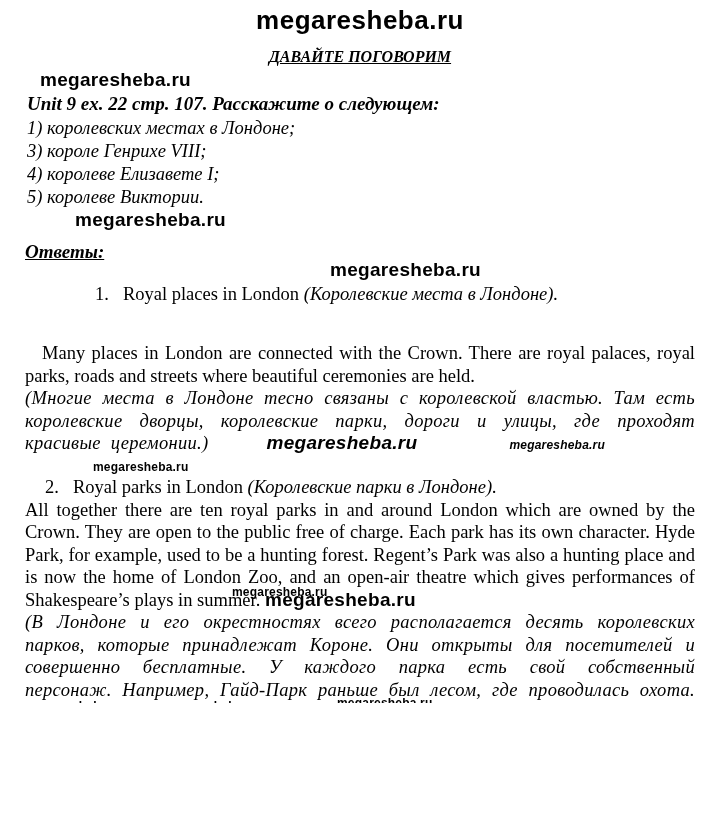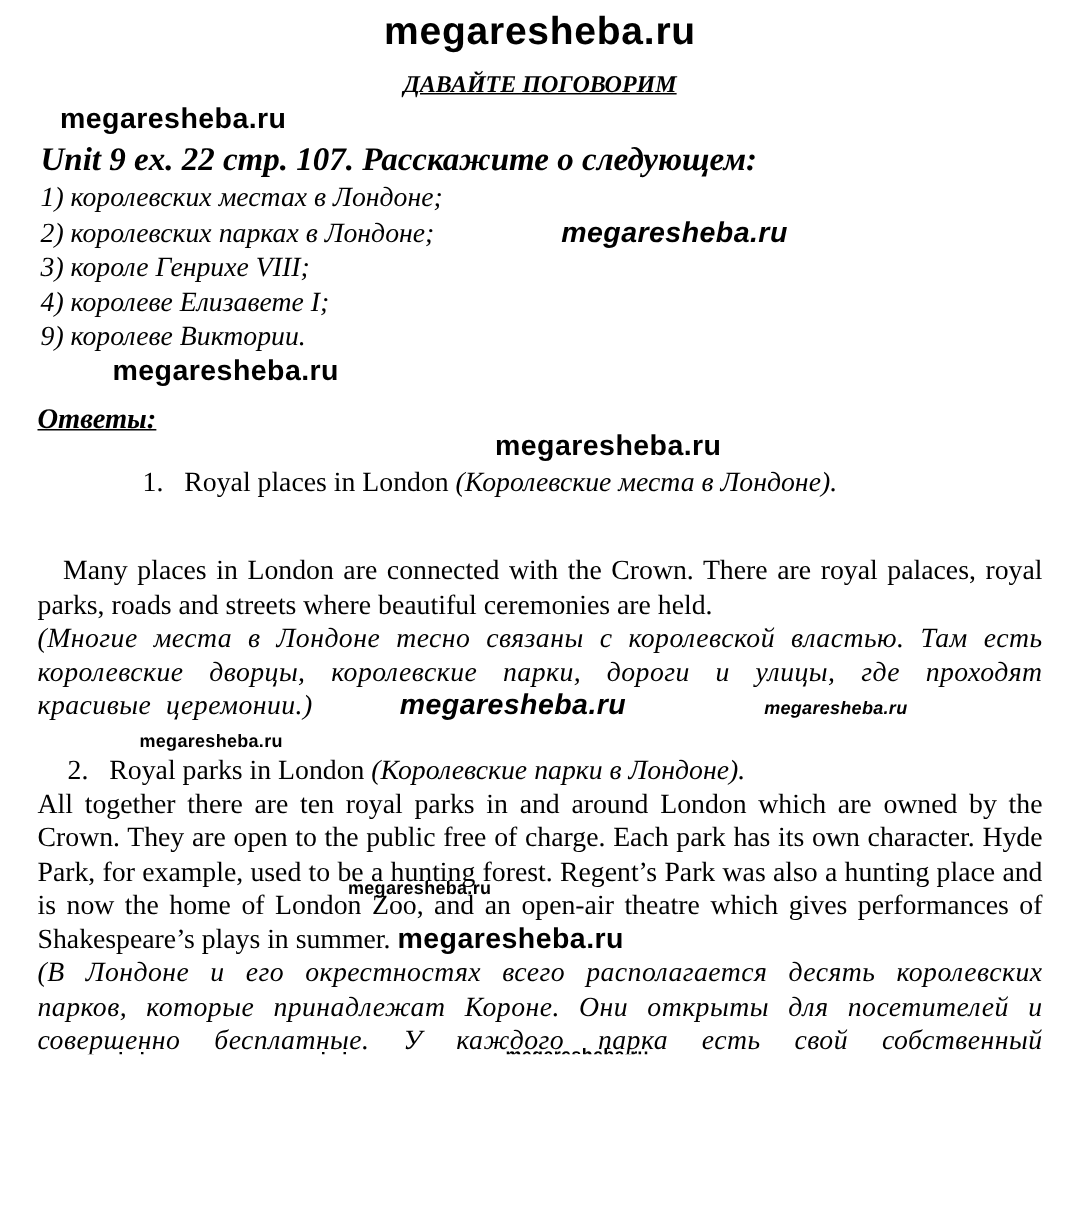--- a/index.html
+++ b/index.html
@@ -37,21 +37,21 @@
     color: #000000;
     white-space: nowrap;
   }
   .wm-bold  { font-size: 19px; letter-spacing: 0.3px; }
   .wm-small { font-size: 12px; letter-spacing: 0.2px; }
   .wm-block { display: block; }
   .abs { position: absolute; }
   .exercise-heading {
     font-weight: bold;
     font-style: italic;
-    font-size: 22px;
+    font-size: 19px;
     margin: 2px 0 2px 2px;
   }
   .task-item {
     font-style: italic;
     font-size: 18.5px;
     line-height: 23px;
     margin-left: 2px;
   }
   .answers-label {
     font-size: 19px;
@@ -95,27 +95,23 @@
   <div class="doc-title">
     <span class="u">ДАВАЙТЕ ПОГОВОРИМ</span>
   </div>
 
   <div class="wm wm-bold wm-block" style="margin-left:15px;">megaresheba.ru</div>
 
   <div class="exercise-heading">Unit 9 ex. 22 стр. 107. Расскажите о следующем:</div>
 
   <div>
     <div class="task-item">1) королевских местах в Лондоне;</div>
-    <div class="task-item">
-      <span>2) королевских парках в Лондоне;</span>
-      <span class="wm wm-bold" style="margin-left:80px;">megaresheba.ru</span>
-    </div>
     <div class="task-item">3) короле Генрихе VIII;</div>
     <div class="task-item">4) королеве Елизавете I;</div>
-    <div class="task-item">9) королеве Виктории.</div>
+    <div class="task-item">5) королеве Виктории.</div>
   </div>
 
   <div class="wm wm-bold wm-block" style="margin-left:50px;">megaresheba.ru</div>
 
   <div class="answers-label">
     <span class="u">Ответы:</span>
   </div>
 
   <div class="wm wm-bold wm-block" style="margin-left:305px; margin-top:-4px;">megaresheba.ru</div>
 

